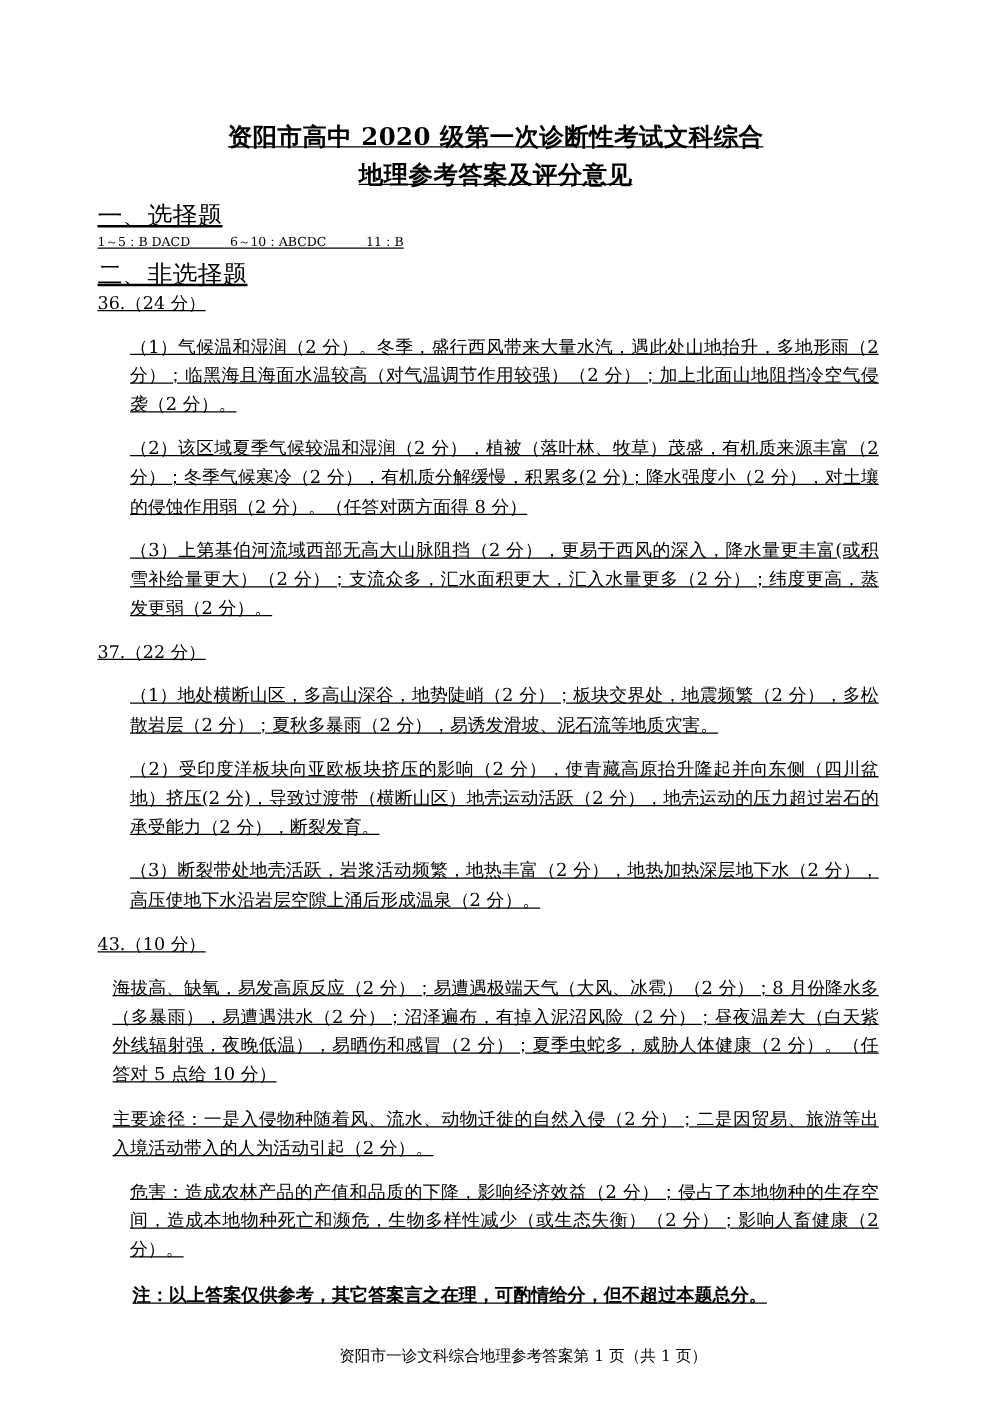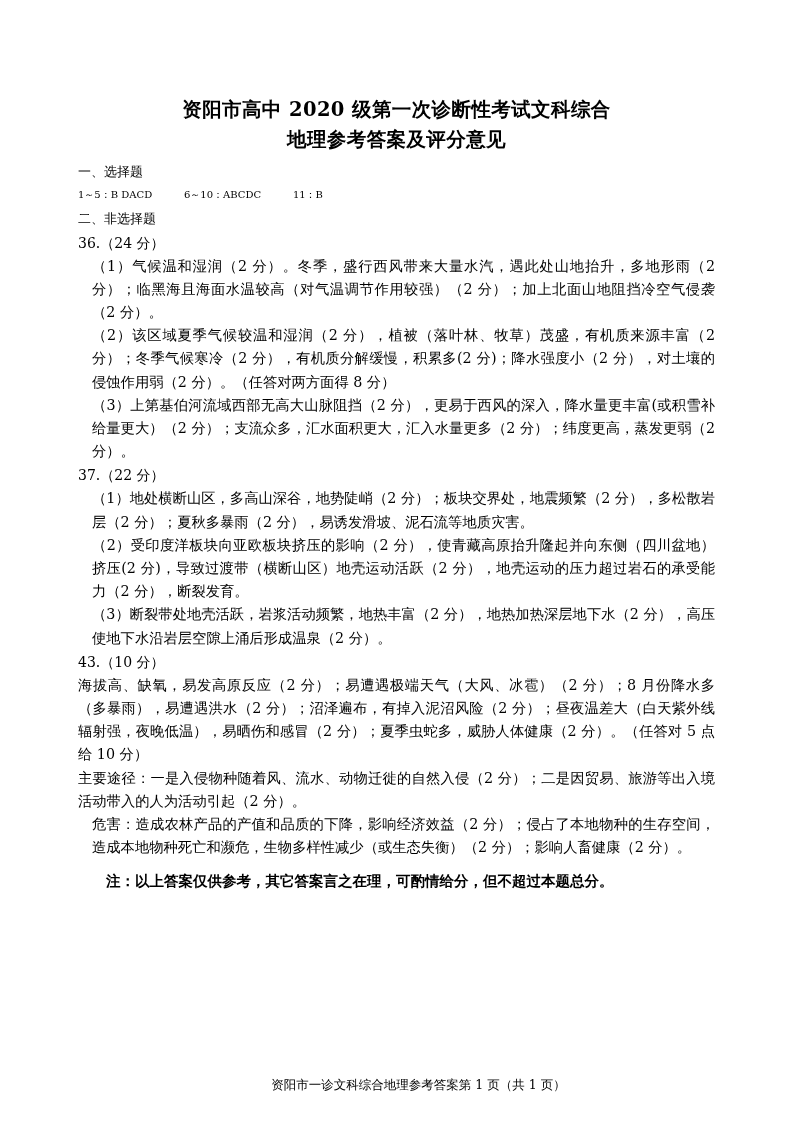--- a/index.html
+++ b/index.html
@@ -14,51 +14,52 @@
     color: #000000;
     position: relative;
     overflow: hidden;
   }
   .page {
     position: relative;
     width: 793px;
     height: 1122px;
     box-sizing: border-box;
     padding: 95px 78px 0 78px;
+    text-decoration: underline;
   }
   .title-block {
     text-align: center;
     margin: 0 0 6px 0;
   }
   .title-line {
     font-size: 19.5px;
     font-weight: bold;
     line-height: 30px;
     letter-spacing: 0.4px;
   }
   .section-head {
-    font-size: 13px;
+    font-size: 20px;
     line-height: 22.5px;
     margin-top: 2px;
   }
   .mc-line {
     font-size: 10px;
     line-height: 22.5px;
     white-space: pre;
     font-family: "DejaVu Serif", "Liberation Serif", serif;
   }
   .q-num {
     font-size: 14px;
     line-height: 23px;
     margin-top: 1px;
   }
   p.body-text {
     font-size: 14.3px;
     line-height: 23.2px;
-    margin: 0;
+    margin: 12px;
     text-align: justify;
     text-justify: inter-ideograph;
     text-indent: 0;
   }
   p.indent1 {
     padding-left: 14px;
   }
   .note {
     font-size: 14.5px;
     font-weight: bold;

